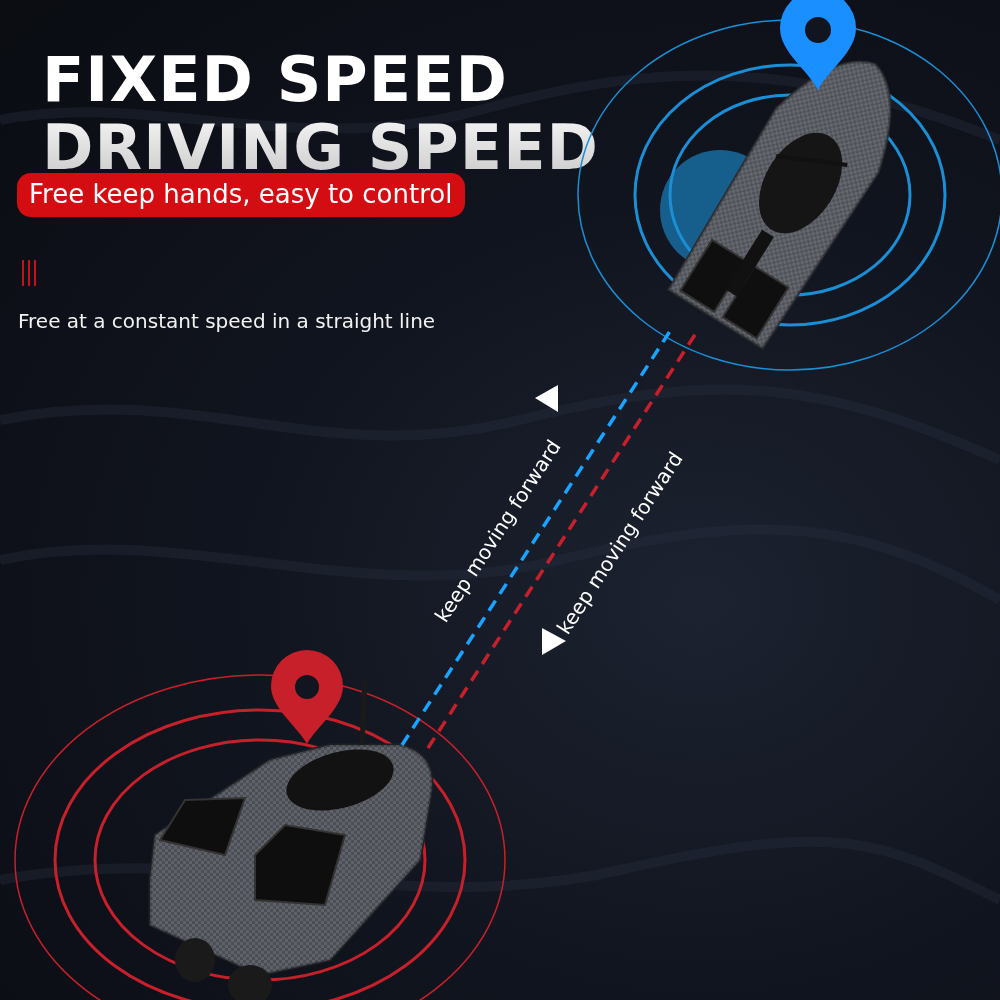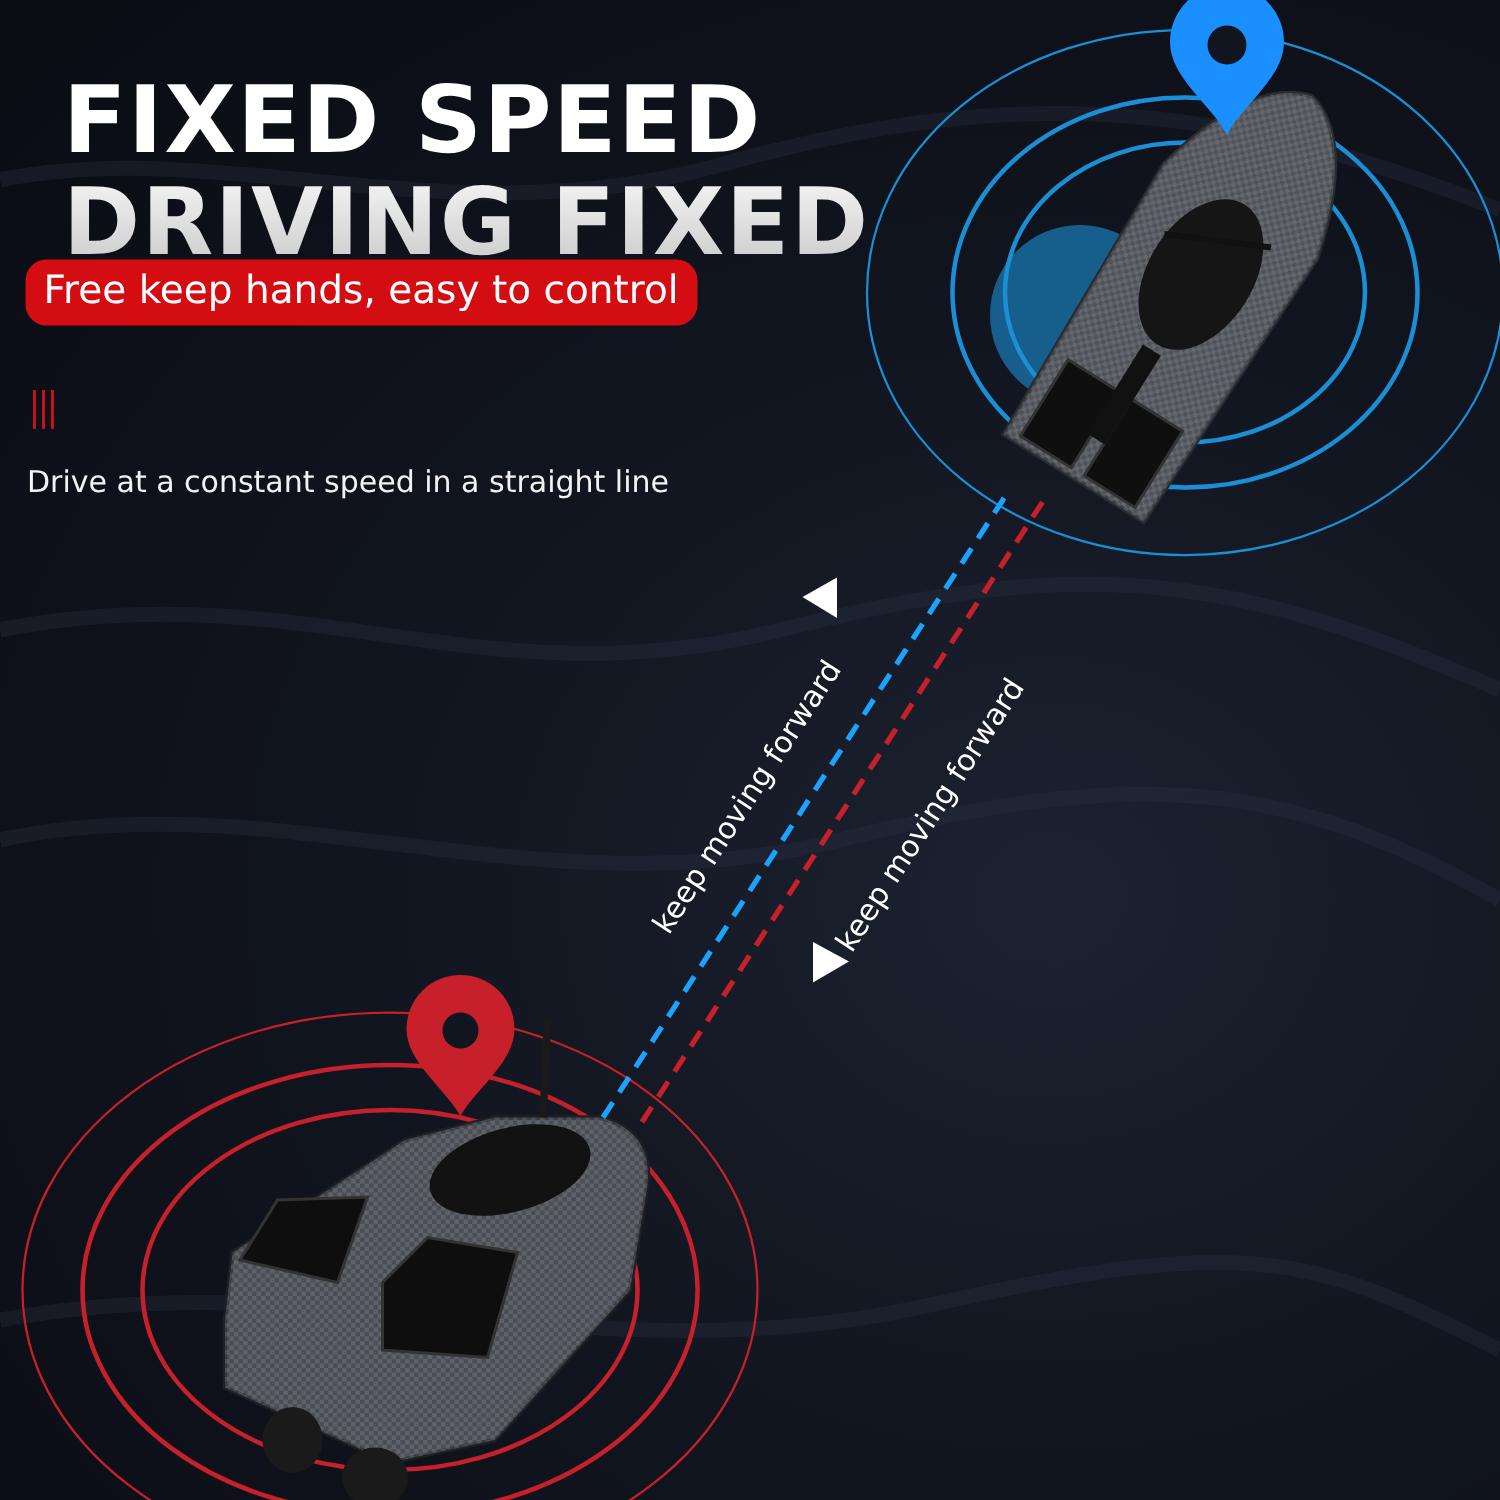--- a/index.html
+++ b/index.html
@@ -28,34 +28,34 @@
   <g fill="none" stroke="#2a3142" stroke-width="10" opacity="0.35">
     <path d="M0 120 C150 90 300 160 480 110 S800 60 1000 140"></path>
     <path d="M0 420 C200 380 320 470 520 420 S820 380 1000 460"></path>
     <path d="M0 560 C180 520 360 610 560 560 S860 520 1000 600"></path>
     <path d="M0 880 C220 840 400 920 620 870 S880 840 1000 900"></path>
   </g>
 </svg>
 
 <h1 class="title">
   <span>FIXED SPEED</span><br>
-  <span>DRIVING FIXED</span>
+  <span>DRIVING SPEED</span>
 </h1>
 
 <div class="pill">
   <span>Free keep hands, easy to control</span>
 </div>
 
 <div class="bars">
   <i style="left:0"></i>
     <i style="left:6px"></i>
     <i style="left:12px"></i>
 </div>
 
-<div class="desc">Drive at a constant speed in a straight line</div>
+<div class="desc">Free at a constant speed in a straight line</div>
 
 <svg width="1000" height="1000" viewBox="0 0 1000 1000">
 
   <g fill="none" stroke="#1a8fd6">
     <ellipse cx="790" cy="195" rx="212" ry="175" stroke-width="1.5"></ellipse>
     <ellipse cx="790" cy="195" rx="155" ry="130" stroke-width="3"></ellipse>
     <ellipse cx="790" cy="195" rx="120" ry="100" stroke-width="3"></ellipse>
   </g>
   <circle cx="720" cy="210" r="60" fill="#1a8fd6" opacity="0.6"></circle>
 

